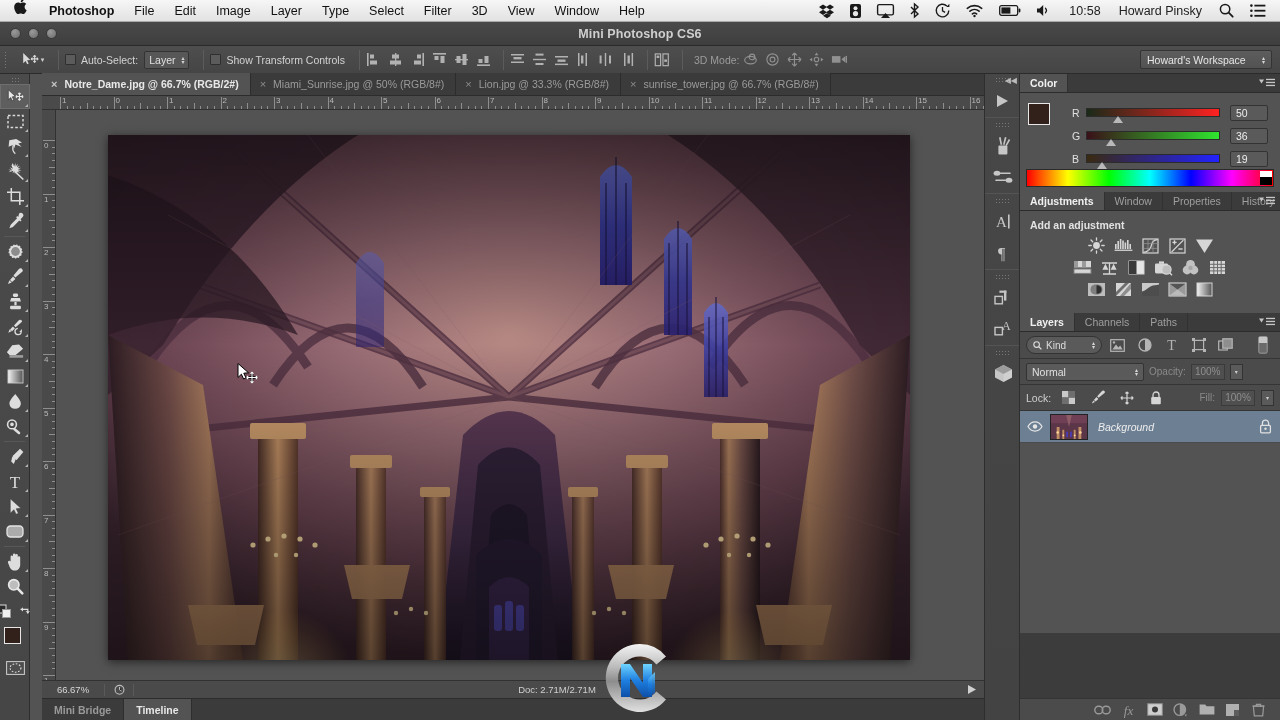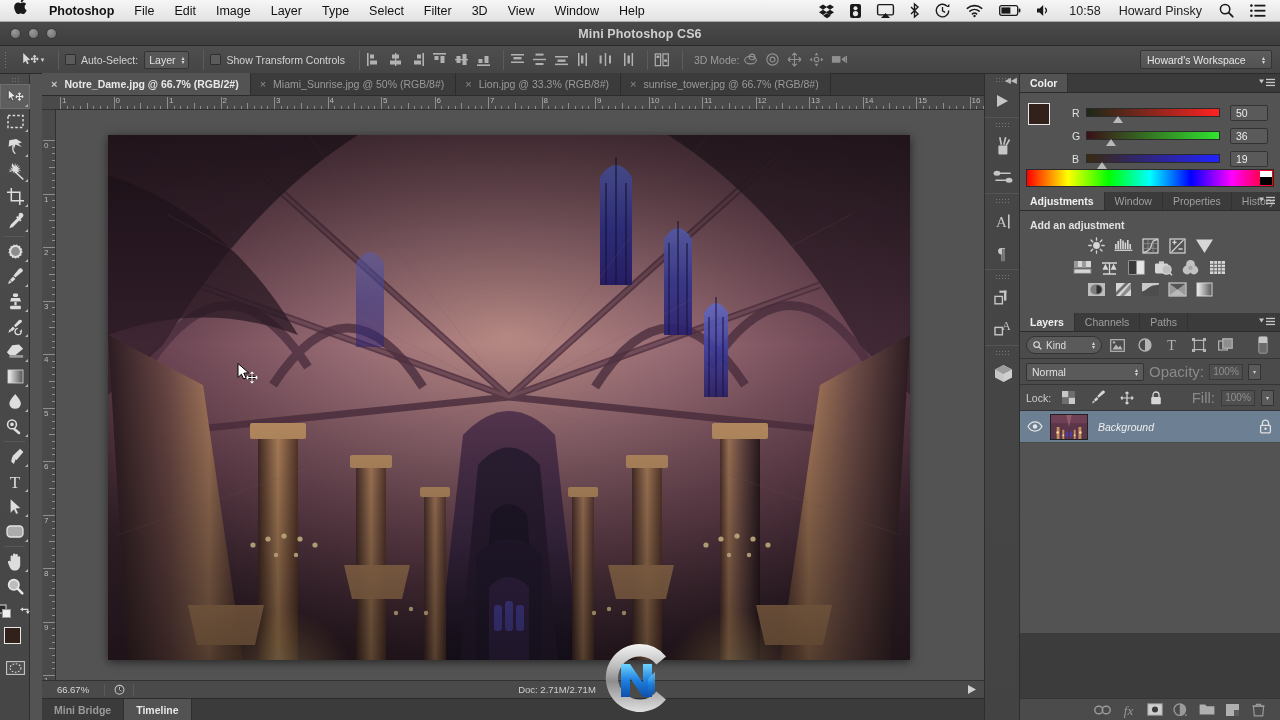--- a/index.html
+++ b/index.html
@@ -198,21 +198,21 @@
   #kindbox{ width:76px; height:18px; background:#5a5a5a; border:1px solid #333;
     border-radius:9px; display:flex; align-items:center; padding:0 6px;
     font-size:10px; color:#ddd; gap:4px;}
   .lpfi{ width:23px; height:20px; display:flex; align-items:center; justify-content:center;}
   #lp-blend{ height:26px; background:#4b4b4b; border-bottom:1px solid #353535;
     display:flex; align-items:center; padding:0 6px; gap:5px;}
   #blendsel{ width:118px; height:18px; background:#5a5a5a; border:1px solid #333;
     border-radius:2px; display:flex; align-items:center; padding:0 5px;
     font-size:10.5px; color:#e0e0e0;}
   .lpsmall{ font-size:10.5px; color:#cfcfcf;}
-  .lpdim{ font-size:15px; color:#8a8a8a;}
+  .lpdim{ font-size:10px; color:#8a8a8a;}
   .numbox{ width:34px; height:16px; background:#4f4f4f; border:1px solid #3a3a3a;
     font-size:10px; color:#8f8f8f; display:flex; align-items:center; justify-content:center;}
   .stepper{ width:13px; height:16px; background:#5a5a5a; border:1px solid #333;
     display:flex; align-items:center; justify-content:center; font-size:6px; color:#ccc;}
   #lp-lock{ height:26px; background:#4b4b4b; border-bottom:1px solid #353535;
     display:flex; align-items:center; padding:0 6px; gap:6px;}
   #layerlist{ background:#535353; height:222px;}
   .layerrow{ height:32px; display:flex; align-items:center;
     border-bottom:1px solid #4a4a4a;}
   .layerrow.sel{ background:#6c7f93;}

